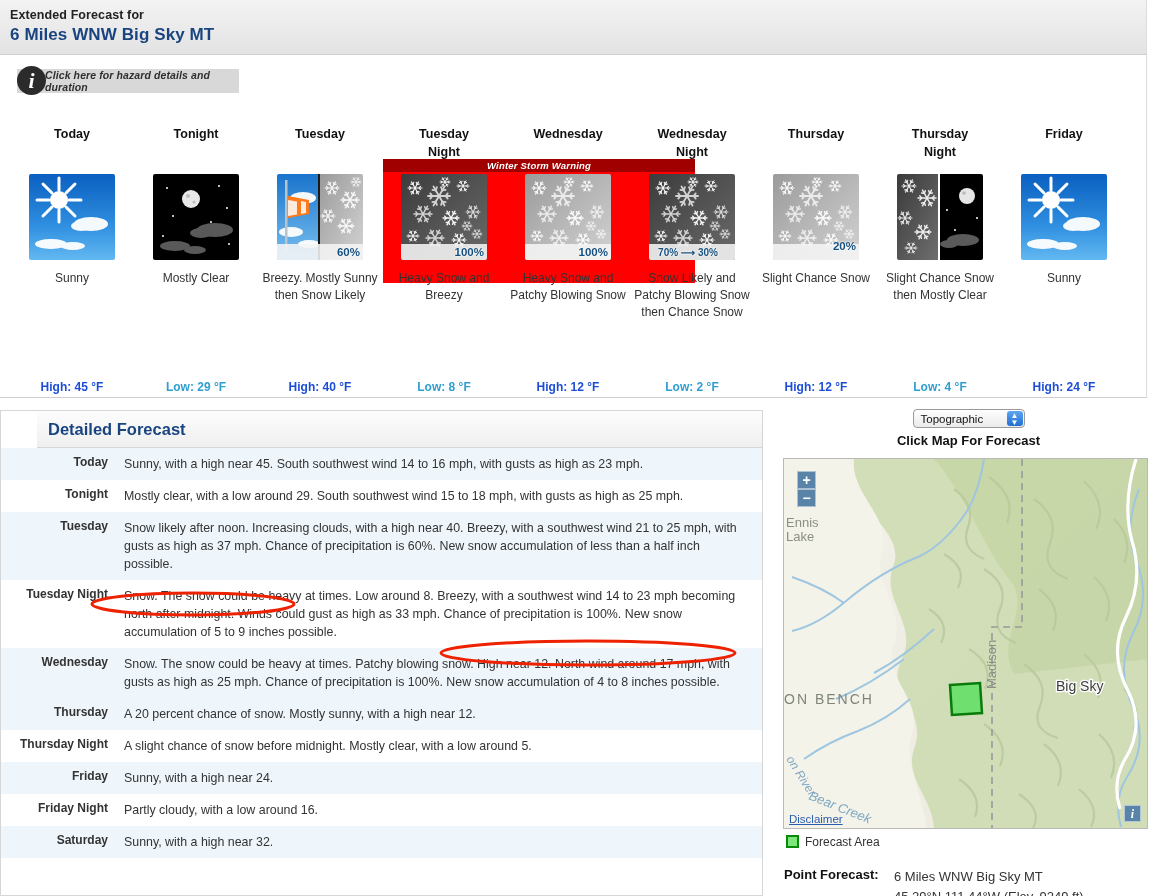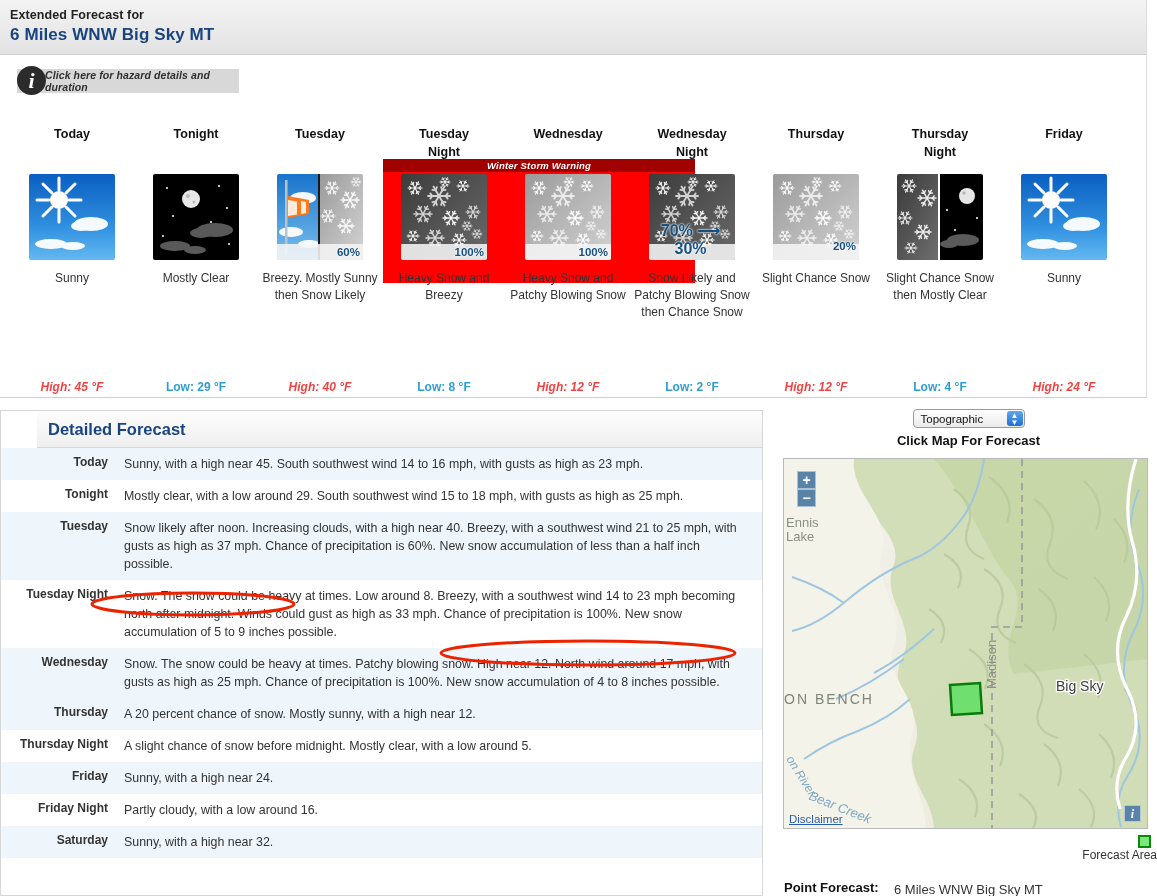--- a/index.html
+++ b/index.html
@@ -106,21 +106,21 @@
   }
   .icon-wrap svg { display: block; width: 86px; height: 86px; }
   .tile .cond {
     font-size: 12px; color: #333; line-height: 17px;
     margin-top: 10px; padding: 0 4px;
   }
   .tile .temp {
     position: absolute; top: 255px; left: 0; width: 124px;
     font-size: 12px; font-weight: bold; text-align: center;
   }
-  .t-high { color: #ef4444; font-style: italic; }
+  .t-high { color: #1d4ed8; }
   .t-low  { color: #2f9fd0; }
 
   
   .detail-panel {
     position: absolute; left: 0; top: 410px;
     width: 763px; height: 486px;
     border: 1px solid #d6d6d6;
     background: #fff;
   }
   .detail-head {
@@ -208,23 +208,22 @@
     position: absolute; right: 6px; bottom: 6px;
     width: 17px; height: 17px;
     background: #5a83a8; color: #fff;
     font-family: "Liberation Serif", serif;
     font-size: 12px; font-weight: bold; font-style: italic;
     text-align: center; line-height: 16px;
     border: 1px solid rgba(255,255,255,.55);
     z-index: 6;
   }
   .legend-row {
-    display: flex; align-items: flex-end;
+    display: flex; align-items: flex-start;
     margin: 6px 0 0 6px;
-    flex-direction: column;
   }
   .legend-swatch {
     width: 13px; height: 13px;
     background: #7ce87c; border: 2px solid #0a8a0a;
     margin-right: 6px;
   }
   .legend-row .lg-text { font-size: 12px; color: #333; }
   .point-row {
     display: flex; margin: 18px 0 0 4px;
   }
@@ -1224,21 +1223,21 @@
                 <line x1="63.0" y1="52.0" x2="62.1" y2="53.2"></line>
                 <line x1="66" y1="52" x2="63.5" y2="47.7"></line>
                 <line x1="64.5" y1="49.4" x2="65.1" y2="48.0"></line>
                 <line x1="64.5" y1="49.4" x2="63.0" y2="49.2"></line>
                 <line x1="66" y1="52" x2="68.5" y2="47.7"></line>
                 <line x1="67.5" y1="49.4" x2="69.0" y2="49.2"></line>
                 <line x1="67.5" y1="49.4" x2="66.9" y2="48.0"></line>
               </g>
             </svg>
        <div style="position:absolute;left:0;right:0;bottom:0;height:16px;background:rgba(245,245,245,.88);"></div>
-       <div style="position:absolute;right:3px;bottom:2px;font-size:16px;font-weight:bold;color:#17507f;
+       <div style="position:absolute;right:17px;bottom:2px;font-size:10px;font-weight:bold;color:#17507f;
          text-shadow:0 0 2px #fff,0 0 2px #fff;">70% ⟶ 30%</div>
      </div>
      <div class="cond">Snow Likely and Patchy Blowing Snow then Chance Snow</div>
      <div class="temp t-low">Low: 2 °F</div>
         </div>
         <div class="tile" style="left: 754px;">
           <div class="day">Thursday</div>
      <div class="icon-wrap">
        <svg viewBox="0 0 86 86">
     <defs>

